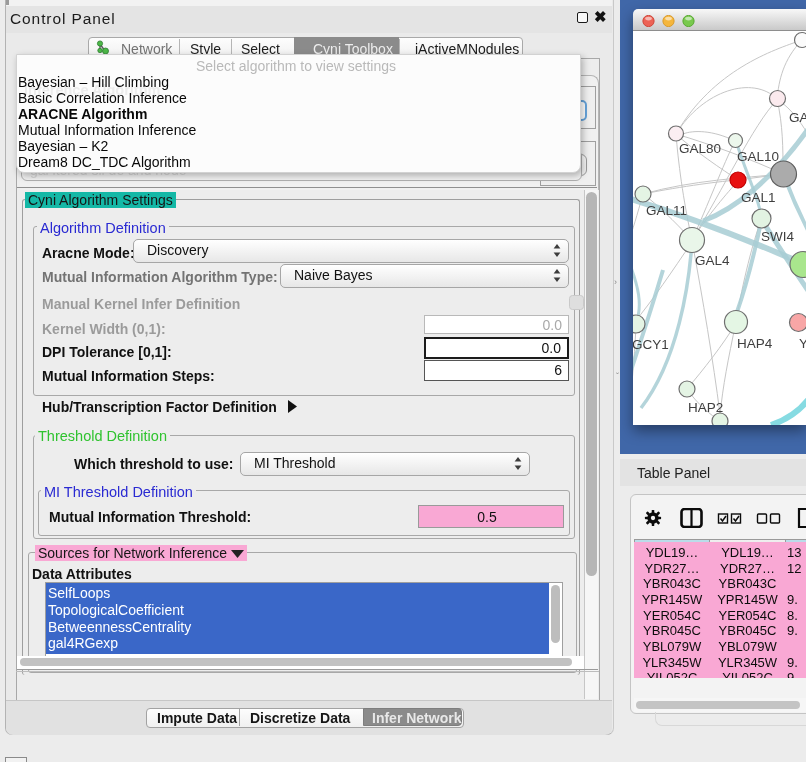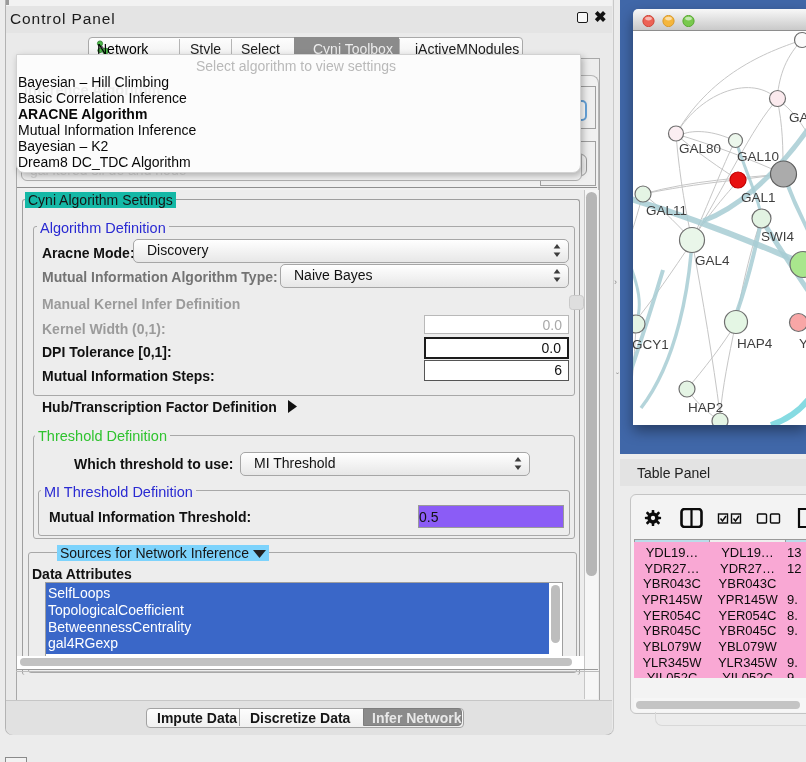--- a/index.html
+++ b/index.html
@@ -24,21 +24,21 @@
 <div class="abs" style="left:179px;top:39px;width:1px;height:17px;background:#b5b5b5;"></div>
 <div class="abs" style="left:231px;top:39px;width:1px;height:17px;background:#b5b5b5;"></div>
 <div class="abs" style="left:294px;top:37px;width:105px;height:21px;background:#8b8b8b;"></div>
 <div class="abs" style="left:399px;top:39px;width:1px;height:17px;background:#b5b5b5;"></div>
 <svg class="abs" style="left:96px;top:40px;" width="14" height="15" viewBox="0 0 14 15">
   <path d="M4 4 L9 11 M4 4 L4 10" stroke="#5b5b5b" stroke-width="1.4" fill="none"></path>
   <circle cx="4" cy="3.5" r="2.6" fill="#4db848" stroke="#2e7d32" stroke-width="0.8"></circle>
   <circle cx="9.5" cy="11" r="3" fill="#4db848" stroke="#2e7d32" stroke-width="0.8"></circle>
   <circle cx="4" cy="10.5" r="2.2" fill="#4db848" stroke="#2e7d32" stroke-width="0.8"></circle>
 </svg>
-<div class="abs" style="left:97px;top:41px;font-size:14px;color:#000000;">Network</div>
+<div class="abs" style="left:121px;top:41px;font-size:14px;color:#737373;">Network</div>
 <div class="abs" style="left:190px;top:41px;font-size:14px;color:#1c1c1c;">Style</div>
 <div class="abs" style="left:241px;top:41px;font-size:14px;color:#1c1c1c;">Select</div>
 <div class="abs" style="left:313px;top:41px;font-size:14px;color:#ededed;">Cyni Toolbox</div>
 <div class="abs" style="left:407px;top:41px;font-size:14px;color:#1c1c1c;padding-left:8px;">jActiveMNodules</div>
 
 <div class="abs" style="left:16px;top:58px;width:582px;height:642px;border:1px solid #a8a8a8;background:#ededed;"></div>
 
 <div class="abs" style="left:584px;top:190px;width:13px;height:509px;background:#f6f6f6;border-left:1px solid #c6c6c6;"></div>
 <div class="abs" style="left:585.5px;top:192px;width:11px;height:384px;background:#b6b6b6;border-radius:5.5px;"></div>
 
@@ -116,24 +116,24 @@
   <div class="abs" style="left:14px;top:3px;font-size:14px;color:#111;">MI Threshold</div>
   <svg class="abs" style="right:8px;top:5px;" width="8" height="13" viewBox="0 0 8 13">
       <path d="M4 0 L7.4 4.6 L0.6 4.6 Z" fill="#3c3c3c"></path>
       <path d="M4 13 L7.4 8.4 L0.6 8.4 Z" fill="#3c3c3c"></path>
     </svg>
 </div>
 
 <div class="abs" style="left:38px;top:490px;width:530px;height:44px;border:1px solid #a8a8a8;border-radius:3px;"></div>
 <div class="abs" style="left:41px;top:484px;background:#ededed;padding:0 3px;font-size:14.5px;color:#2a2ad2;">MI Threshold Definition</div>
 <div class="abs b" style="left:49px;top:509px;font-size:14px;color:#111;">Mutual Information Threshold:</div>
-<div class="abs" style="left:418px;top:505px;width:146px;height:23px;background:#8b5cf6;border:1px solid #9a9a9a;font-size:14px;color:#111;text-align:left;line-height:23px;padding-right:8px;box-sizing:border-box;">0.5</div>
+<div class="abs" style="left:418px;top:505px;width:146px;height:23px;background:#f9a8d4;border:1px solid #9a9a9a;font-size:14px;color:#111;text-align:center;line-height:23px;padding-right:8px;box-sizing:border-box;">0.5</div>
 
 <div class="abs" style="left:28px;top:552px;width:547px;height:119px;border:1px solid #a8a8a8;border-radius:3px;"></div>
-<div class="abs" style="left:35px;top:545px;background:#7dd3fc;padding:0 3px;font-size:14px;color:#161616;margin-left:22px;">Sources for Network Inference <svg width="13" height="8" viewBox="0 0 13 8" style="display:inline-block;">
+<div class="abs" style="left:35px;top:545px;background:#f9a8d4;padding:0 3px;font-size:14px;color:#161616;">Sources for Network Inference <svg width="13" height="8" viewBox="0 0 13 8" style="display:inline-block;">
       <path d="M0 0 L13 0 L6.5 8 Z" fill="#222"></path>
     </svg></div>
 <div class="abs b" style="left:32px;top:566px;font-size:14px;color:#111;">Data Attributes</div>
 
 <div class="abs" style="left:45px;top:582px;width:516px;height:86px;background:#fff;border:1px solid #9f9f9f;"></div>
 <div class="abs" style="left:46px;top:583px;width:503px;height:71px;background:#3a67c8;"></div>
 <div class="abs" style="left:48px;top:585px;font-size:14px;line-height:16.8px;color:#fff;">SelfLoops<br>TopologicalCoefficient<br>BetweennessCentrality<br>gal4RGexp</div>
 <div class="abs" style="left:551px;top:585px;width:9px;height:58px;background:#bdbdbd;border-radius:5px;"></div>
 
 <div class="abs" style="left:17px;top:656px;width:567px;height:13px;background:#fff;"></div>

